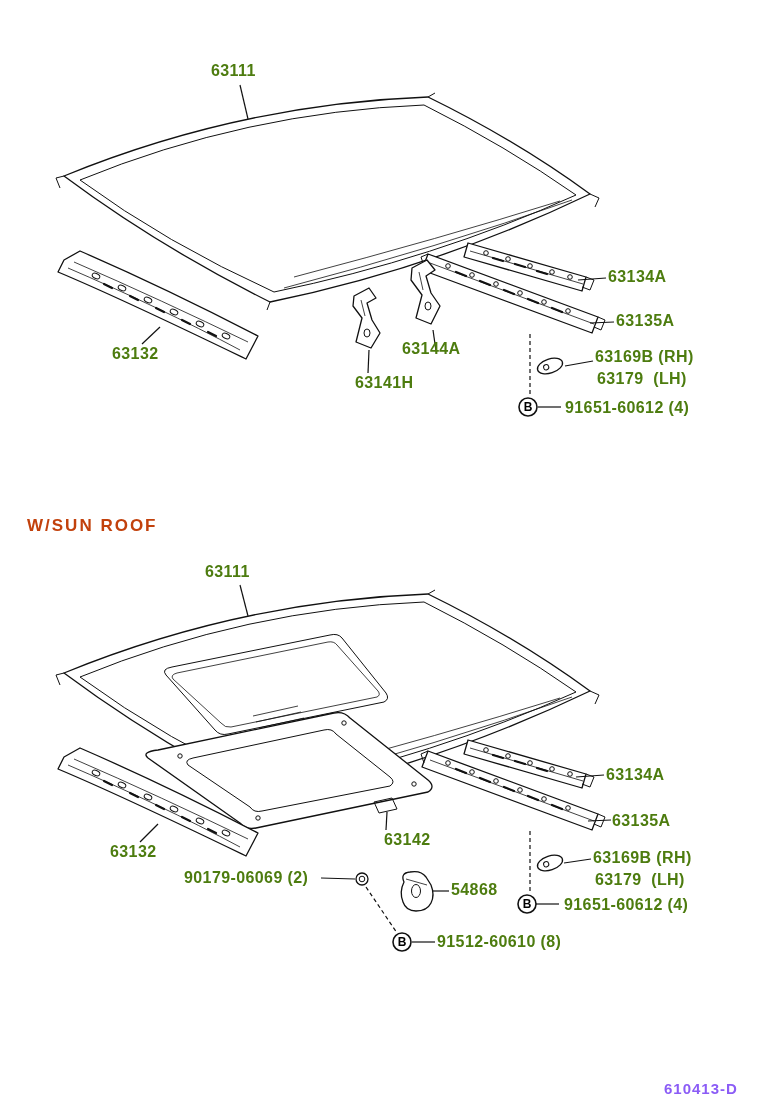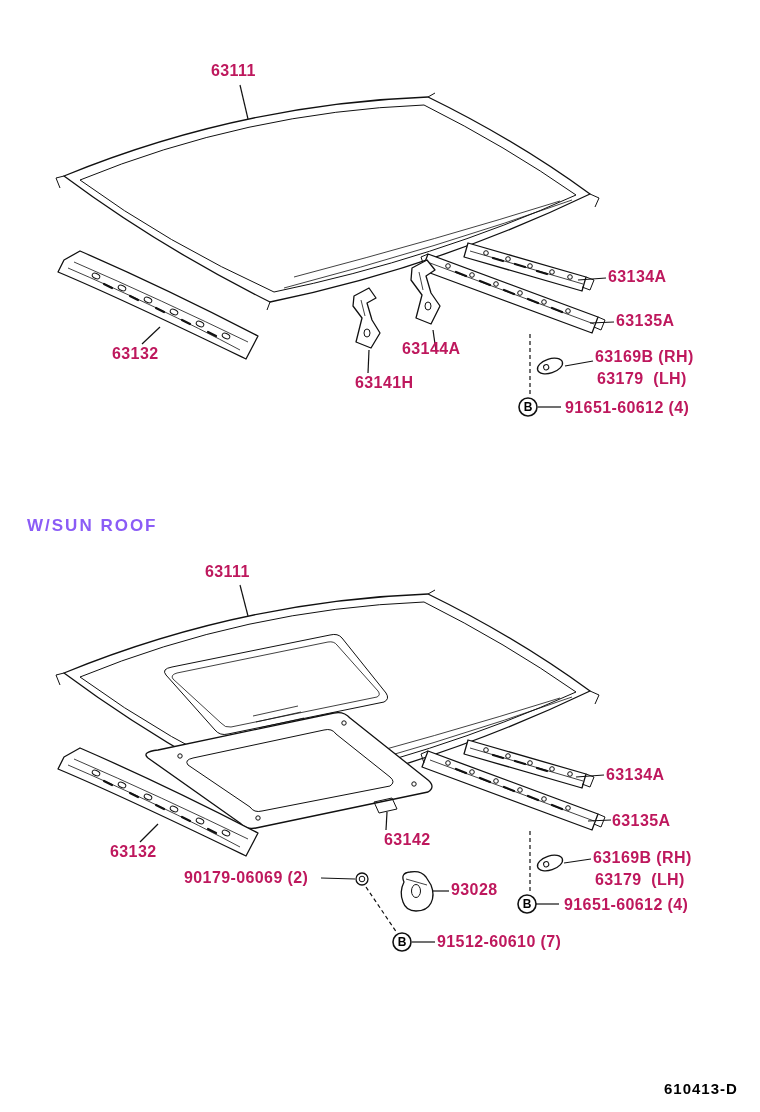--- a/index.html
+++ b/index.html
@@ -3,31 +3,31 @@
 <meta charset="utf-8">
 <style>
   html,body { margin:0; padding:0; background:#fff; }
   .screen {
     position:relative; width:760px; height:1112px;
     background:#fff; overflow:hidden;
     font-family:"Liberation Sans", sans-serif;
   }
   .diagram-svg { position:absolute; left:0; top:0; }
   .lbl {
-    position:absolute; color:#be185d;
+    position:absolute; color:#4d7c0f;
     font:bold 16px "Liberation Sans", sans-serif;
     letter-spacing:0.4px; white-space:pre; cursor:default;
   }
   .heading {
-    position:absolute; color:#8b5cf6;
+    position:absolute; color:#c2410c;
     font:bold 17px "Liberation Sans", sans-serif;
     letter-spacing:2px; white-space:pre;
   }
   .doccode {
-    position:absolute; color:#000000;
+    position:absolute; color:#8b5cf6;
     font:bold 15px "Liberation Sans", sans-serif;
     letter-spacing:1px;
   }
   .part   { fill:#fff; stroke:#111; stroke-width:1.3; stroke-linejoin:round; }
   .detail { fill:none; stroke:#111; stroke-width:1; stroke-linejoin:round; }
   .thin   { fill:none; stroke:#111; stroke-width:0.8; }
   .hole   { fill:#fff; stroke:#111; stroke-width:1; }
   .slot   { fill:none; stroke:#111; stroke-width:2.2; stroke-linecap:round; }
   .leader { stroke:#111; stroke-width:1.2; }
   .dashed { stroke:#111; stroke-width:1.2; stroke-dasharray:4 3; fill:none; }
@@ -207,19 +207,19 @@
 
   <div class="heading" style="left:27px; top:516px;">W/SUN ROOF</div>
   <div class="lbl" style="left:205px; top:563px;">63111</div>
   <div class="lbl" style="left:606px; top:766px;">63134A</div>
   <div class="lbl" style="left:612px; top:812px;">63135A</div>
   <div class="lbl" style="left:110px; top:843px;">63132</div>
   <div class="lbl" style="left:358px; top:831px;margin-left:26px;">63142</div>
   <div class="lbl" style="left:593px; top:849px;">63169B (RH)</div>
   <div class="lbl" style="left:595px; top:871px;">63179  (LH)</div>
   <div class="lbl" style="left:184px; top:869px;">90179-06069 (2)</div>
-  <div class="lbl" style="left:451px; top:881px;">93028</div>
+  <div class="lbl" style="left:451px; top:881px;">54868</div>
   <div class="lbl" style="left:564px; top:896px;">91651-60612 (4)</div>
-  <div class="lbl" style="left:437px; top:933px;">91512-60610 (7)</div>
+  <div class="lbl" style="left:437px; top:933px;">91512-60610 (8)</div>
 
   <div class="doccode" style="left:664px; top:1080px;">610413-D</div>
 
 </div>
 
 </body></html>

